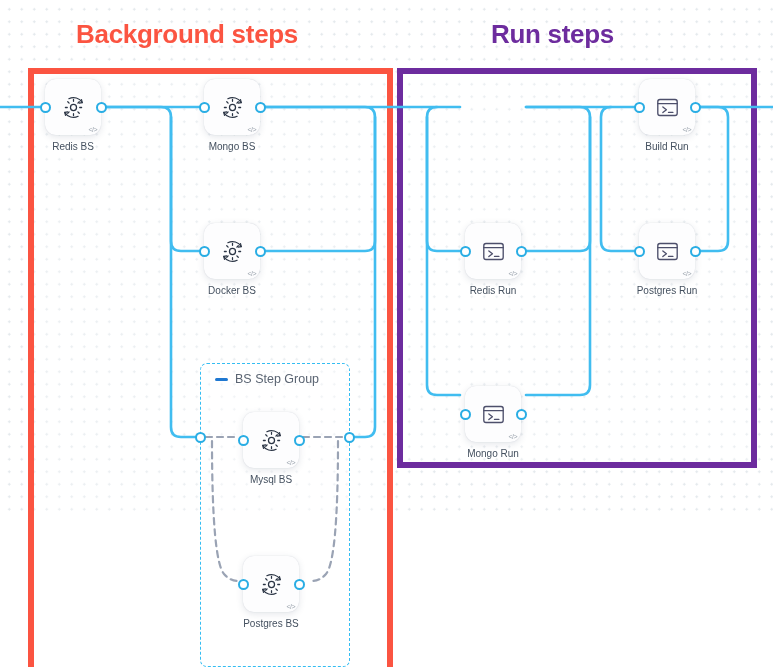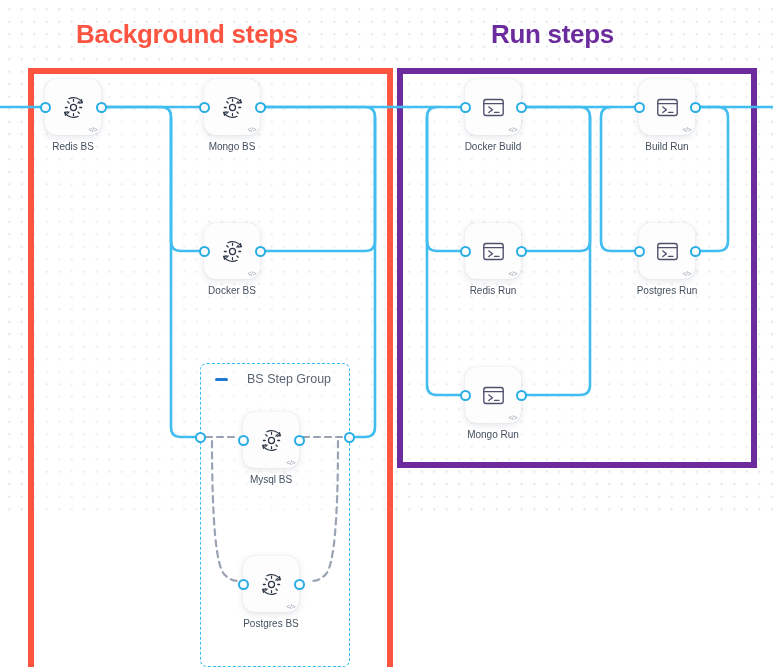--- a/index.html
+++ b/index.html
@@ -71,21 +71,21 @@
     width: 150px; height: 304px;
     border: 1.6px dashed #34bdf2;
     border-radius: 7px;
     background: rgba(255,255,255,0.35);
   }
   #step-group-header {
     position: absolute;
     left: 14px; top: 8px;
     display: flex;
     align-items: center;
-    gap: 19px;
+    gap: 7px;
   }
   #step-group-collapse {
     display: block;
     width: 13px; height: 3px;
     background: #1f78d1;
     border-radius: 2px;
   }
   #step-group-title {
     font-size: 12.5px;
     color: #5a6472;
@@ -301,101 +301,85 @@
           <path d="M5.6 21.8 l3.6 -0.7 M5.6 21.8 l0.9 3.5" stroke-width="1.4"></path>
         </g>
       </svg>
       <span class="code-badge">&lt;/&gt;</span>
     </div>
     <span class="port blue in"></span>
     <span class="port blue out"></span>
     <span class="node-label">Postgres BS</span>
   </div>
 
-  <div class="node" style="left:465px; top:79px;">
+
+  <div class="node" style="left:639px; top:79px;">
     <div class="node-card">
       <svg class="node-icon" viewBox="0 0 32 32">
         <g fill="none" stroke="#4d4f6b" stroke-width="1.6" stroke-linecap="round" stroke-linejoin="round">
           <rect x="4.5" y="6.5" width="23" height="19" rx="2.6"></rect>
           <path d="M4.5 11.4 h23"></path>
           <path d="M10.5 15.4 l4.2 3.3 l-4.2 3.3"></path>
           <path d="M17.2 21.8 h5.2"></path>
         </g>
       </svg>
       <span class="code-badge">&lt;/&gt;</span>
     </div>
     <span class="port blue in"></span>
     <span class="port blue out"></span>
-    <span class="node-label">Docker Build</span>
-  </div>
-
-  <div class="node" style="left:639px; top:79px;">
+    <span class="node-label">Build Run</span>
+  </div>
+
+  <div class="node" style="left:465px; top:223px;">
     <div class="node-card">
       <svg class="node-icon" viewBox="0 0 32 32">
         <g fill="none" stroke="#4d4f6b" stroke-width="1.6" stroke-linecap="round" stroke-linejoin="round">
           <rect x="4.5" y="6.5" width="23" height="19" rx="2.6"></rect>
           <path d="M4.5 11.4 h23"></path>
           <path d="M10.5 15.4 l4.2 3.3 l-4.2 3.3"></path>
           <path d="M17.2 21.8 h5.2"></path>
         </g>
       </svg>
       <span class="code-badge">&lt;/&gt;</span>
     </div>
     <span class="port blue in"></span>
     <span class="port blue out"></span>
-    <span class="node-label">Build Run</span>
-  </div>
-
-  <div class="node" style="left:465px; top:223px;">
+    <span class="node-label">Redis Run</span>
+  </div>
+
+  <div class="node" style="left:639px; top:223px;">
     <div class="node-card">
       <svg class="node-icon" viewBox="0 0 32 32">
         <g fill="none" stroke="#4d4f6b" stroke-width="1.6" stroke-linecap="round" stroke-linejoin="round">
           <rect x="4.5" y="6.5" width="23" height="19" rx="2.6"></rect>
           <path d="M4.5 11.4 h23"></path>
           <path d="M10.5 15.4 l4.2 3.3 l-4.2 3.3"></path>
           <path d="M17.2 21.8 h5.2"></path>
         </g>
       </svg>
       <span class="code-badge">&lt;/&gt;</span>
     </div>
     <span class="port blue in"></span>
     <span class="port blue out"></span>
-    <span class="node-label">Redis Run</span>
-  </div>
-
-  <div class="node" style="left:639px; top:223px;">
+    <span class="node-label">Postgres Run</span>
+  </div>
+
+  <div class="node" style="left:465px; top:386px;">
     <div class="node-card">
       <svg class="node-icon" viewBox="0 0 32 32">
         <g fill="none" stroke="#4d4f6b" stroke-width="1.6" stroke-linecap="round" stroke-linejoin="round">
           <rect x="4.5" y="6.5" width="23" height="19" rx="2.6"></rect>
           <path d="M4.5 11.4 h23"></path>
           <path d="M10.5 15.4 l4.2 3.3 l-4.2 3.3"></path>
           <path d="M17.2 21.8 h5.2"></path>
         </g>
       </svg>
       <span class="code-badge">&lt;/&gt;</span>
     </div>
     <span class="port blue in"></span>
     <span class="port blue out"></span>
-    <span class="node-label">Postgres Run</span>
-  </div>
-
-  <div class="node" style="left:465px; top:367px;">
-    <div class="node-card">
-      <svg class="node-icon" viewBox="0 0 32 32">
-        <g fill="none" stroke="#4d4f6b" stroke-width="1.6" stroke-linecap="round" stroke-linejoin="round">
-          <rect x="4.5" y="6.5" width="23" height="19" rx="2.6"></rect>
-          <path d="M4.5 11.4 h23"></path>
-          <path d="M10.5 15.4 l4.2 3.3 l-4.2 3.3"></path>
-          <path d="M17.2 21.8 h5.2"></path>
-        </g>
-      </svg>
-      <span class="code-badge">&lt;/&gt;</span>
-    </div>
-    <span class="port blue in"></span>
-    <span class="port blue out"></span>
     <span class="node-label">Mongo Run</span>
   </div>
 
   <span class="port blue" style="left:195px; top:431.5px;"></span>
   <span class="port blue" style="left:344px; top:431.5px;"></span>
 
 </div>
 
 </body></html>

